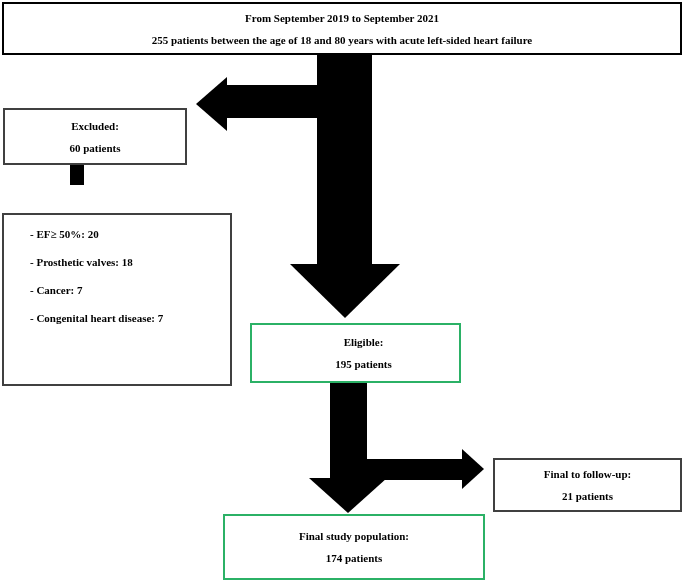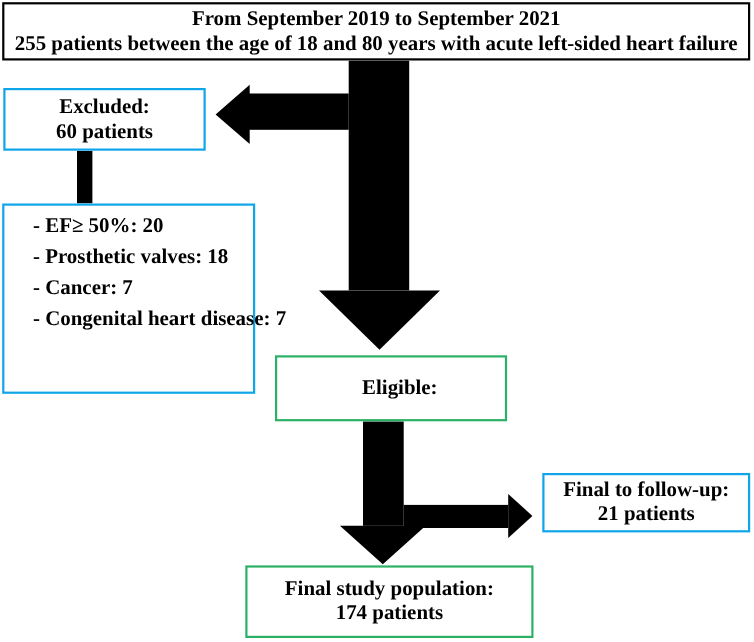--- a/index.html
+++ b/index.html
@@ -13,26 +13,26 @@
     overflow:hidden;
   }
   .box{
     position:absolute;
     background:#ffffff;
     display:flex;
     flex-direction:column;
     align-items:center;
     justify-content:center;
     text-align:center;
-    font-size:19px;
+    font-size:11px;
     line-height:22px;
     box-sizing:content-box;
   }
   .border-black{border:2px solid #000000;}
-  .border-red{border:2px solid #0ea5e9;}
+  .border-red{border:2px solid #404040;margin-top:28px;}
   .border-green{border:2px solid #2bb166;}
 
   
   #enrollment-box{left:2px;top:2px;width:676px;height:49px;}
 
   
   #excluded-box{left:3px;top:80px;width:180px;height:53px;}
 
   
   #reasons-box{left:2px;top:185px;width:226px;height:169px;align-items:flex-start;justify-content:flex-start;padding:0;}
@@ -119,20 +119,21 @@
     <div class="reasons-inner">
       <div class="reason">- EF≥ 50%: 20</div>
       <div class="reason">- Prosthetic valves: 18</div>
       <div class="reason">- Cancer: 7</div>
       <div class="reason">- Congenital heart disease: 7</div>
     </div>
   </div>
 
   <div class="box border-green" id="eligible-box">
     <div>Eligible:</div>
+    <div>195 patients</div>
   </div>
 
   <div class="box border-red" id="lost-box">
     <div>Final to follow-up:</div>
     <div>21 patients</div>
   </div>
 
   <div class="box border-green" id="final-box">
     <div>Final study population:</div>
     <div>174 patients</div>

